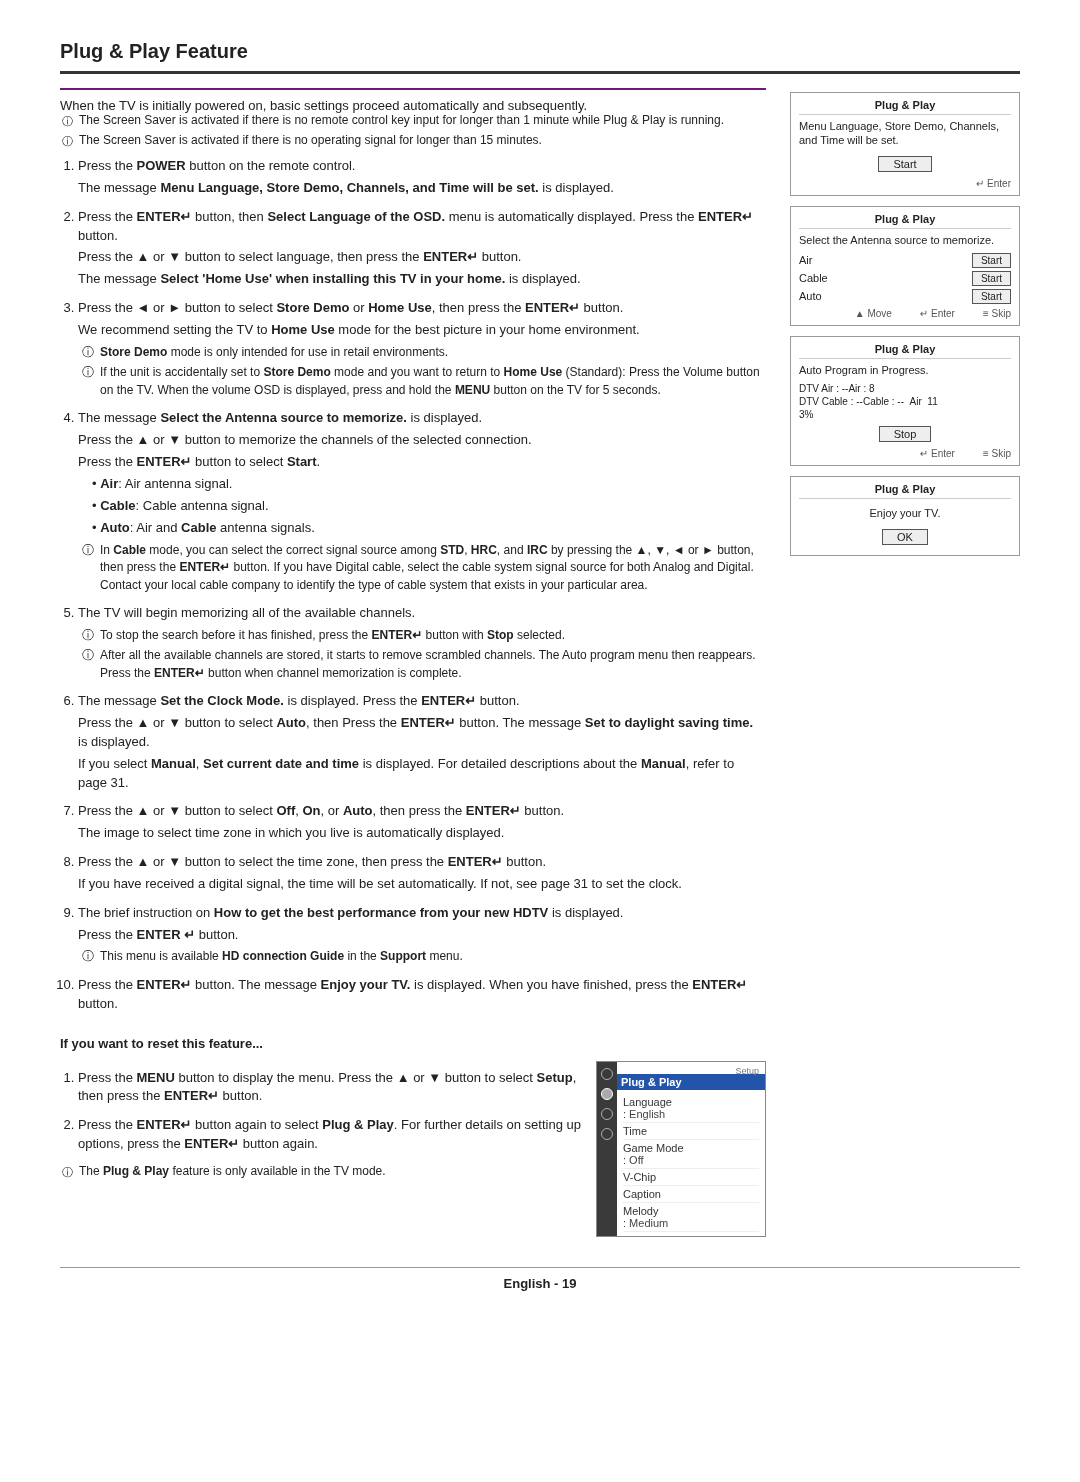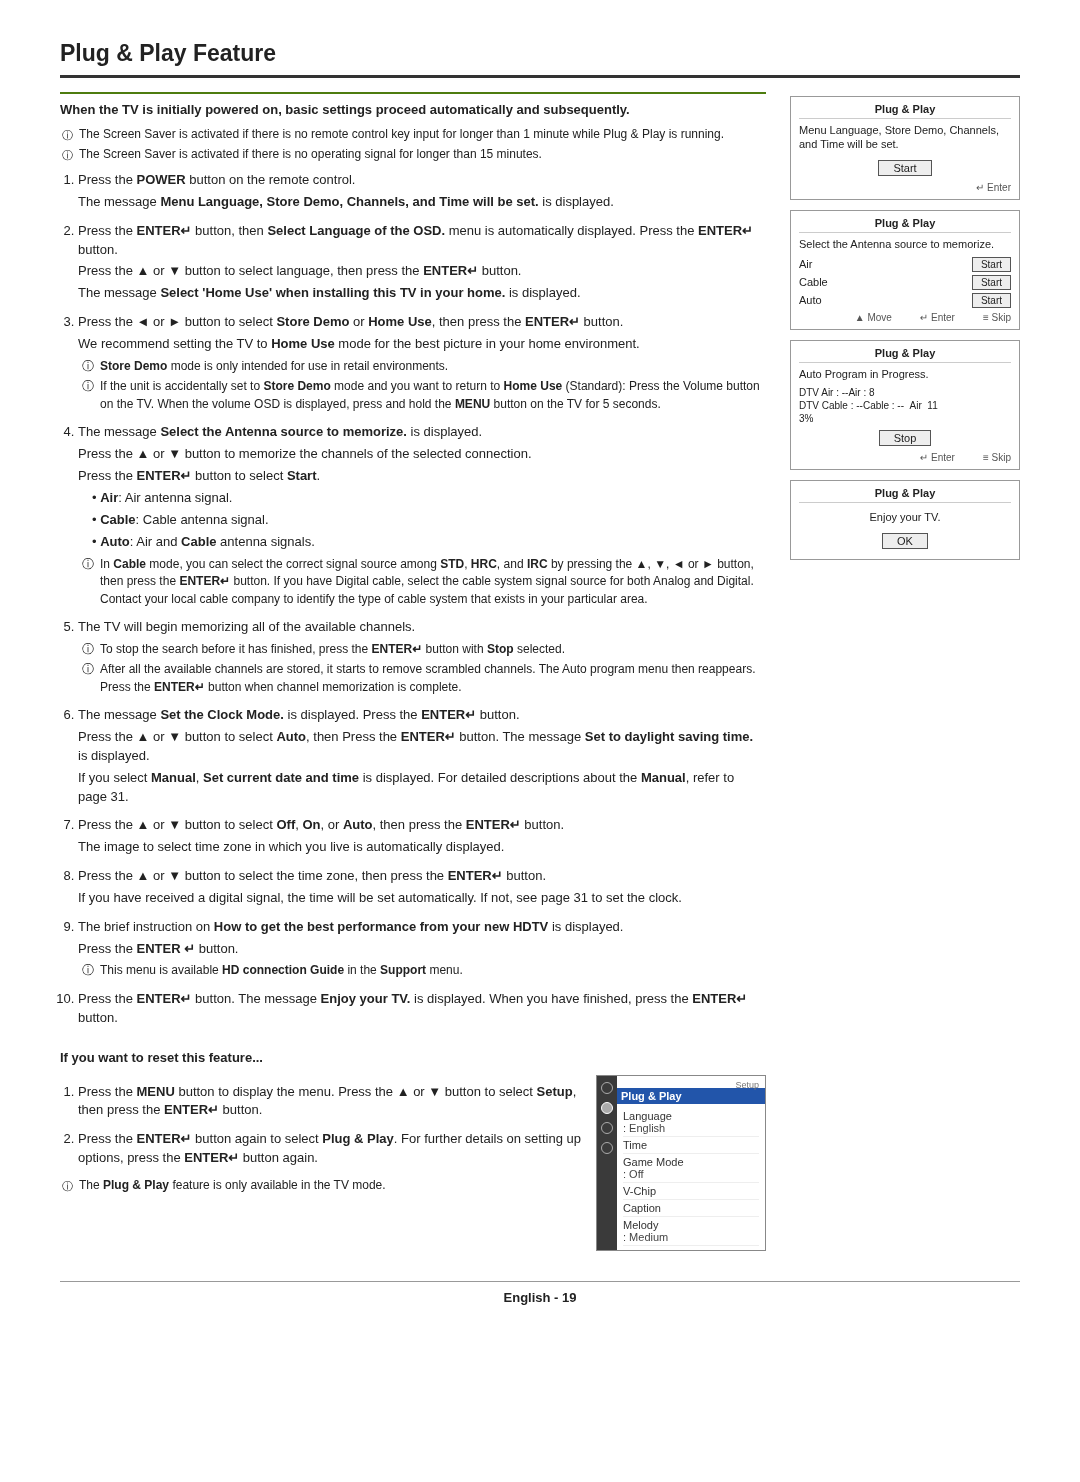--- a/index.html
+++ b/index.html
@@ -6,21 +6,21 @@
     body {
       font-family: Arial, sans-serif;
       font-size: 13px;
       color: #222;
       background: #fff;
       width: 1080px;
       min-height: 1482px;
       padding: 40px 60px 40px 60px;
     }
     h1.page-title {
-      font-size: 23px;
+      font-size: 20px;
       font-weight: bold;
       border-bottom: 3px solid #333;
       padding-bottom: 8px;
       margin-bottom: 14px;
     }
     .main-layout {
       display: flex;
       gap: 24px;
     }
     .left-col {
@@ -28,24 +28,23 @@
     }
     .right-col {
       width: 230px;
       flex-shrink: 0;
       display: flex;
       flex-direction: column;
       gap: 10px;
       padding-top: 4px;
     }
     .intro-bold {
-      font-weight: bold;
-      font-size: 13px;
-      margin-bottom: 10px;
-      border-top: 2px solid #4d7c0f;
+      font-weight: normal;
+      font-size: 13px;
+      border-top: 2px solid #701a75;
       padding-top: 8px;
     }
     .note-line {
       display: flex;
       gap: 6px;
       font-size: 12px;
       margin-bottom: 4px;
       padding-left: 2px;
     }
     .note-icon {

